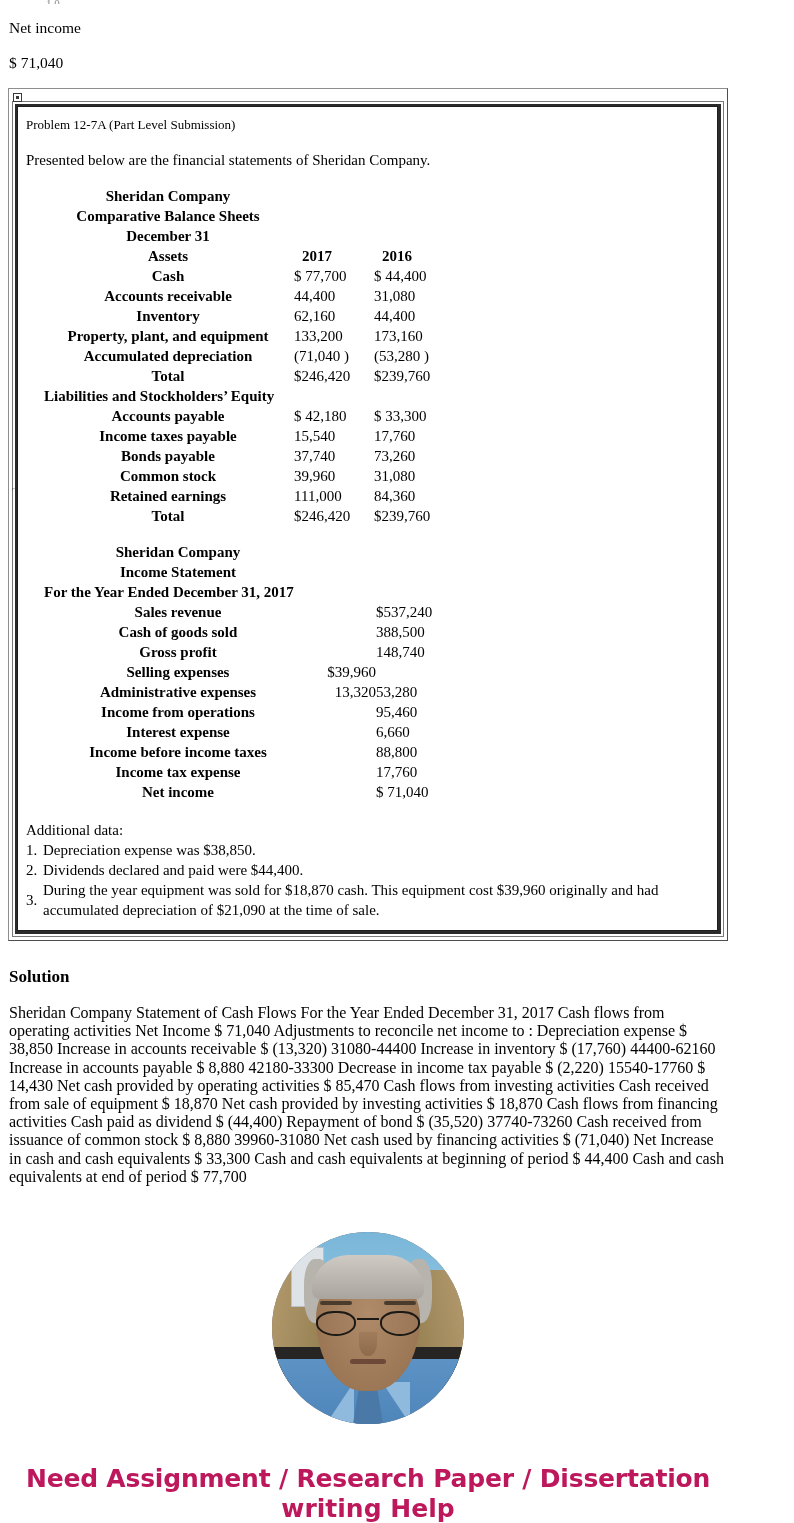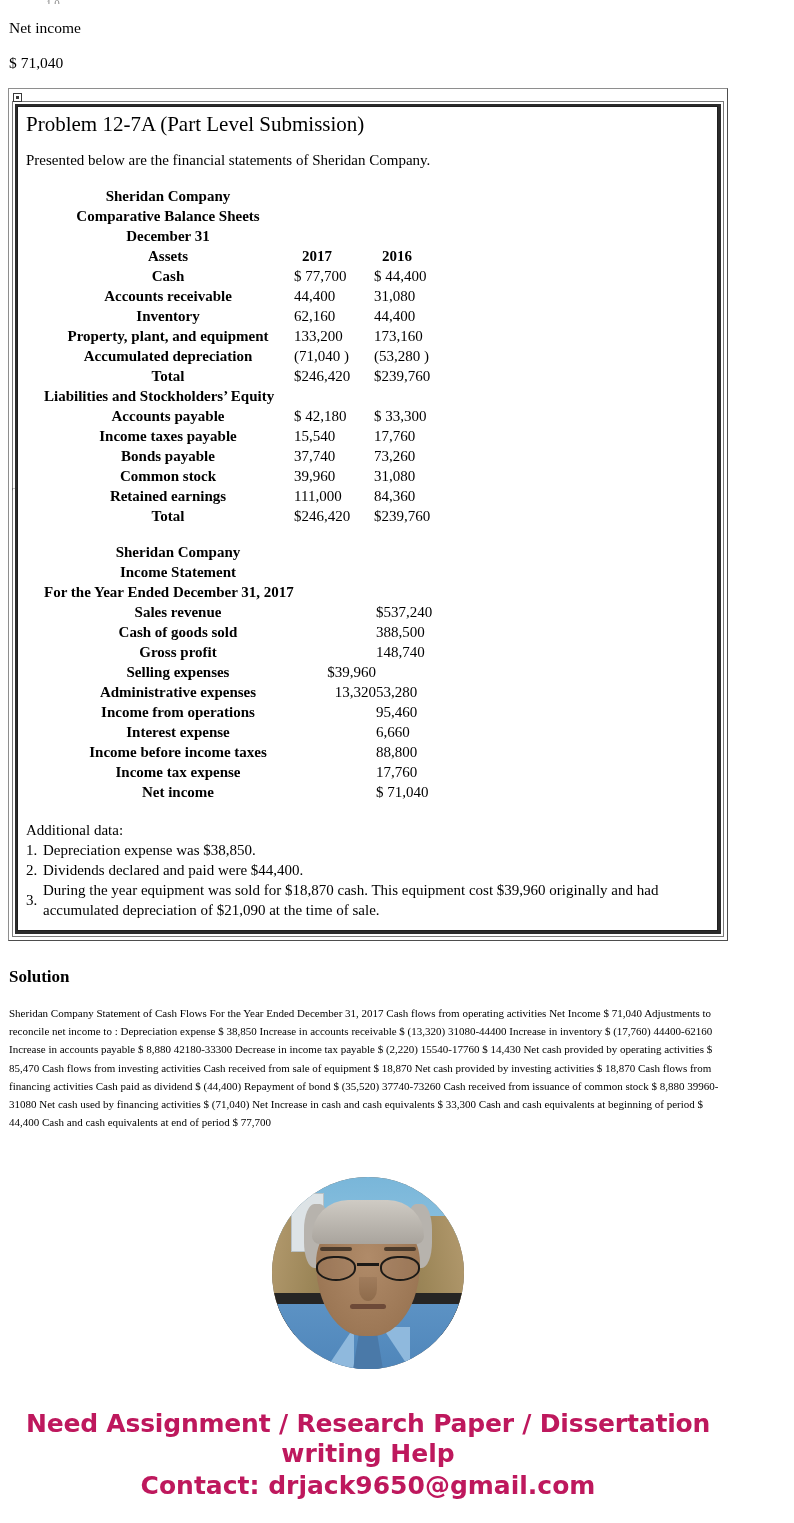--- a/index.html
+++ b/index.html
@@ -92,21 +92,21 @@
     padding: 0;
     background: #ffffff;
   }
   .frame-inner2 {
     border: 1px solid #1f1f1f;
     padding: 6px 8px 10px 8px;
   }
 
   
   .prob-title {
-    font-size: 21px;
+    font-size: 13px;
     line-height: 19px;
     margin: 2px 0 0 0;
   }
   .prob-intro {
     font-size: 15px;
     line-height: 19px;
     margin: 17px 0 0 0;
   }
 
   table.stmt {
@@ -182,21 +182,21 @@
 
   
   h2.solution {
     font-size: 17px;
     font-weight: bold;
     margin: 26px 0 0 9px;
     line-height: 20px;
   }
   .sol-para {
     margin: 17px 9px 0 9px;
-    font-size: 11px;
+    font-size: 16px;
     line-height: 18.2px;
     text-align: left;
   }
 
   
   .avatar-wrap {
     margin-top: 46px;
     display: flex;
     justify-content: center;
   }

